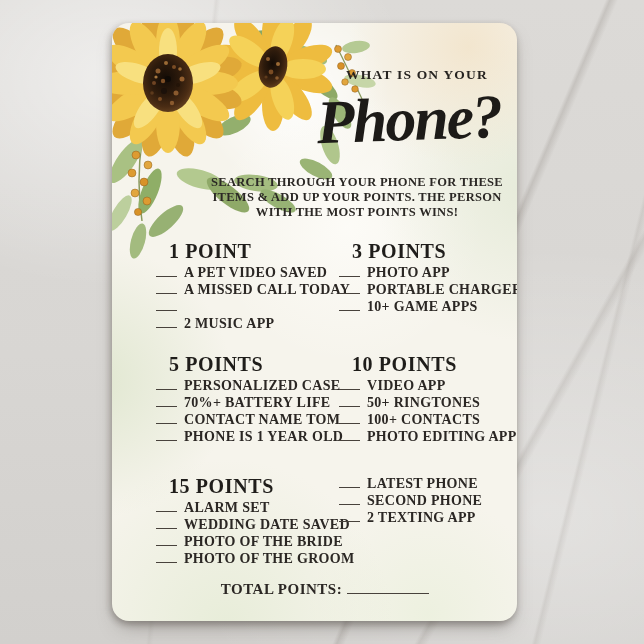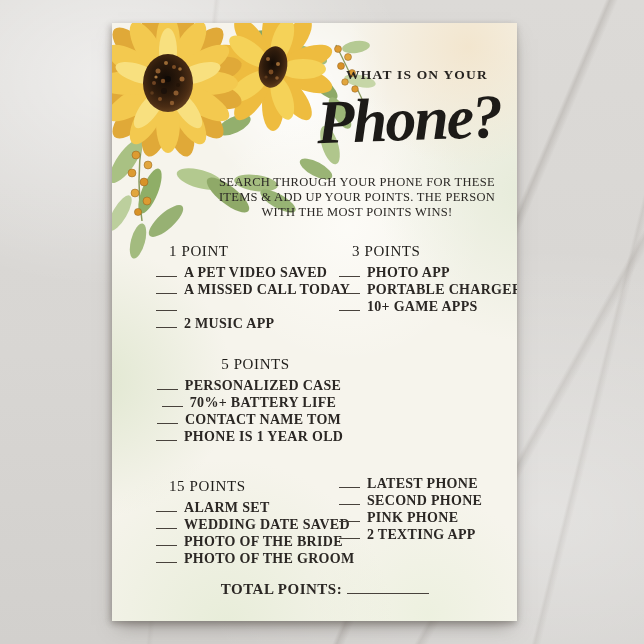--- a/index.html
+++ b/index.html
@@ -33,47 +33,48 @@
     background-image:
       radial-gradient(circle 150px at 88% 4%, rgba(242,228,203,0.9), transparent 80%),
       radial-gradient(circle 190px at 103% 28%, rgba(226,233,213,0.8), transparent 80%),
       radial-gradient(circle 170px at -4% 60%, rgba(221,229,204,0.85), transparent 80%),
       radial-gradient(circle 210px at 28% 101%, rgba(228,235,212,0.8), transparent 80%),
       radial-gradient(circle 150px at 78% 99%, rgba(233,239,218,0.7), transparent 80%),
       radial-gradient(circle 170px at 58% 34%, rgba(253,252,248,0.9), transparent 80%),
       radial-gradient(circle 120px at 45% 12%, rgba(255,255,255,0.9), transparent 80%);
     box-shadow: 0 10px 18px -6px rgba(88,82,76,0.5), 0 3px 6px rgba(88,82,76,0.28), -3px 2px 6px rgba(88,82,76,0.18);
     color: #2b2724;
+    border-radius: 17px;
   }
   .florals { position: absolute; left: -4px; top: -4px; }
   .pretitle {
     position: absolute; left: 185px; top: 44px; width: 240px;
     text-align: center;
     font-size: 13.5px; font-weight: bold; letter-spacing: 1.2px;
     color: #262320;
   }
   .script-title {
     position: absolute; left: 172px; top: 48px; width: 250px;
     text-align: center;
     font-family: "Liberation Serif", "DejaVu Serif", serif;
     font-style: italic; font-weight: bold;
     font-size: 62px; line-height: 96px; letter-spacing: -2px;
     color: #1d1b18;
     transform: rotate(-2deg);
   }
   .instructions {
     position: absolute; left: 80px; top: 152px; width: 330px;
     text-align: center;
-    font-size: 12.5px; font-weight: normal; line-height: 15px; letter-spacing: 0.3px;
+    font-size: 12.5px; font-weight: bold; line-height: 15px; letter-spacing: 0.3px;
     color: #2b2825;
   }
   .section { position: absolute; width: 186px; }
   .sec-heading {
     margin-left: 13px; margin-bottom: 2px;
-    font-size: 15px; font-weight: normal; letter-spacing: 0.6px; line-height: 22px;
+    font-size: 20px; font-weight: bold; letter-spacing: 0.6px; line-height: 22px;
     color: #1f1d1a;
   }
   .item {
     font-size: 14px; font-weight: bold; letter-spacing: 0.3px; line-height: 17px;
     white-space: nowrap;
   }
   .blank {
     display: inline-block; width: 21px; height: 10px;
     border-bottom: 1.4px solid #48423c;
     margin-right: 7px;
@@ -253,41 +254,47 @@
     <div class="item"><span class="blank"></span><span>2 MUSIC APP</span></div>
   </div>
 
   <div class="section" style="left:227px; top:217px;">
     <div class="sec-heading">3 POINTS</div>
     <div class="item"><span class="blank"></span><span>PHOTO APP</span></div>
     <div class="item"><span class="blank"></span><span>PORTABLE CHARGER</span></div>
     <div class="item"><span class="blank"></span><span>10+ GAME APPS</span></div>
   </div>
 
-  <div class="section" style="left:44px; top:330px;text-align:center;">
+  <div class="section" style="left:44px; top:330px;">
     <div class="sec-heading">5 POINTS</div>
     <div class="item"><span class="blank"></span><span>PERSONALIZED CASE</span></div>
     <div class="item"><span class="blank"></span><span>70%+ BATTERY LIFE</span></div>
     <div class="item"><span class="blank"></span><span>CONTACT NAME TOM</span></div>
     <div class="item"><span class="blank"></span><span>PHONE IS 1 YEAR OLD</span></div>
   </div>
 
+  <div class="section" style="left:227px; top:330px;">
+    <div class="sec-heading">10 POINTS</div>
+    <div class="item"><span class="blank"></span><span>VIDEO APP</span></div>
+    <div class="item"><span class="blank"></span><span>50+ RINGTONES</span></div>
+    <div class="item"><span class="blank"></span><span>100+ CONTACTS</span></div>
+    <div class="item"><span class="blank"></span><span>PHOTO EDITING APP</span></div>
+  </div>
 
   <div class="section" style="left:44px; top:452px;">
     <div class="sec-heading">15 POINTS</div>
     <div class="item"><span class="blank"></span><span>ALARM SET</span></div>
     <div class="item"><span class="blank"></span><span>WEDDING DATE SAVED</span></div>
     <div class="item"><span class="blank"></span><span>PHOTO OF THE BRIDE</span></div>
     <div class="item"><span class="blank"></span><span>PHOTO OF THE GROOM</span></div>
   </div>
 
   <div class="section" style="left:227px; top:452px;">
     <div class="item"><span class="blank"></span><span>LATEST PHONE</span></div>
     <div class="item"><span class="blank"></span><span>SECOND PHONE</span></div>
-    <div class="item"><span class="blank"></span><span>PINK PHONE</span></div>
     <div class="item"><span class="blank"></span><span>2 TEXTING APP</span></div>
   </div>
 
   <div class="total-line">
     <span>TOTAL POINTS:</span><span class="total-blank"></span>
   </div>
 
 </div>
 
 </body></html>

